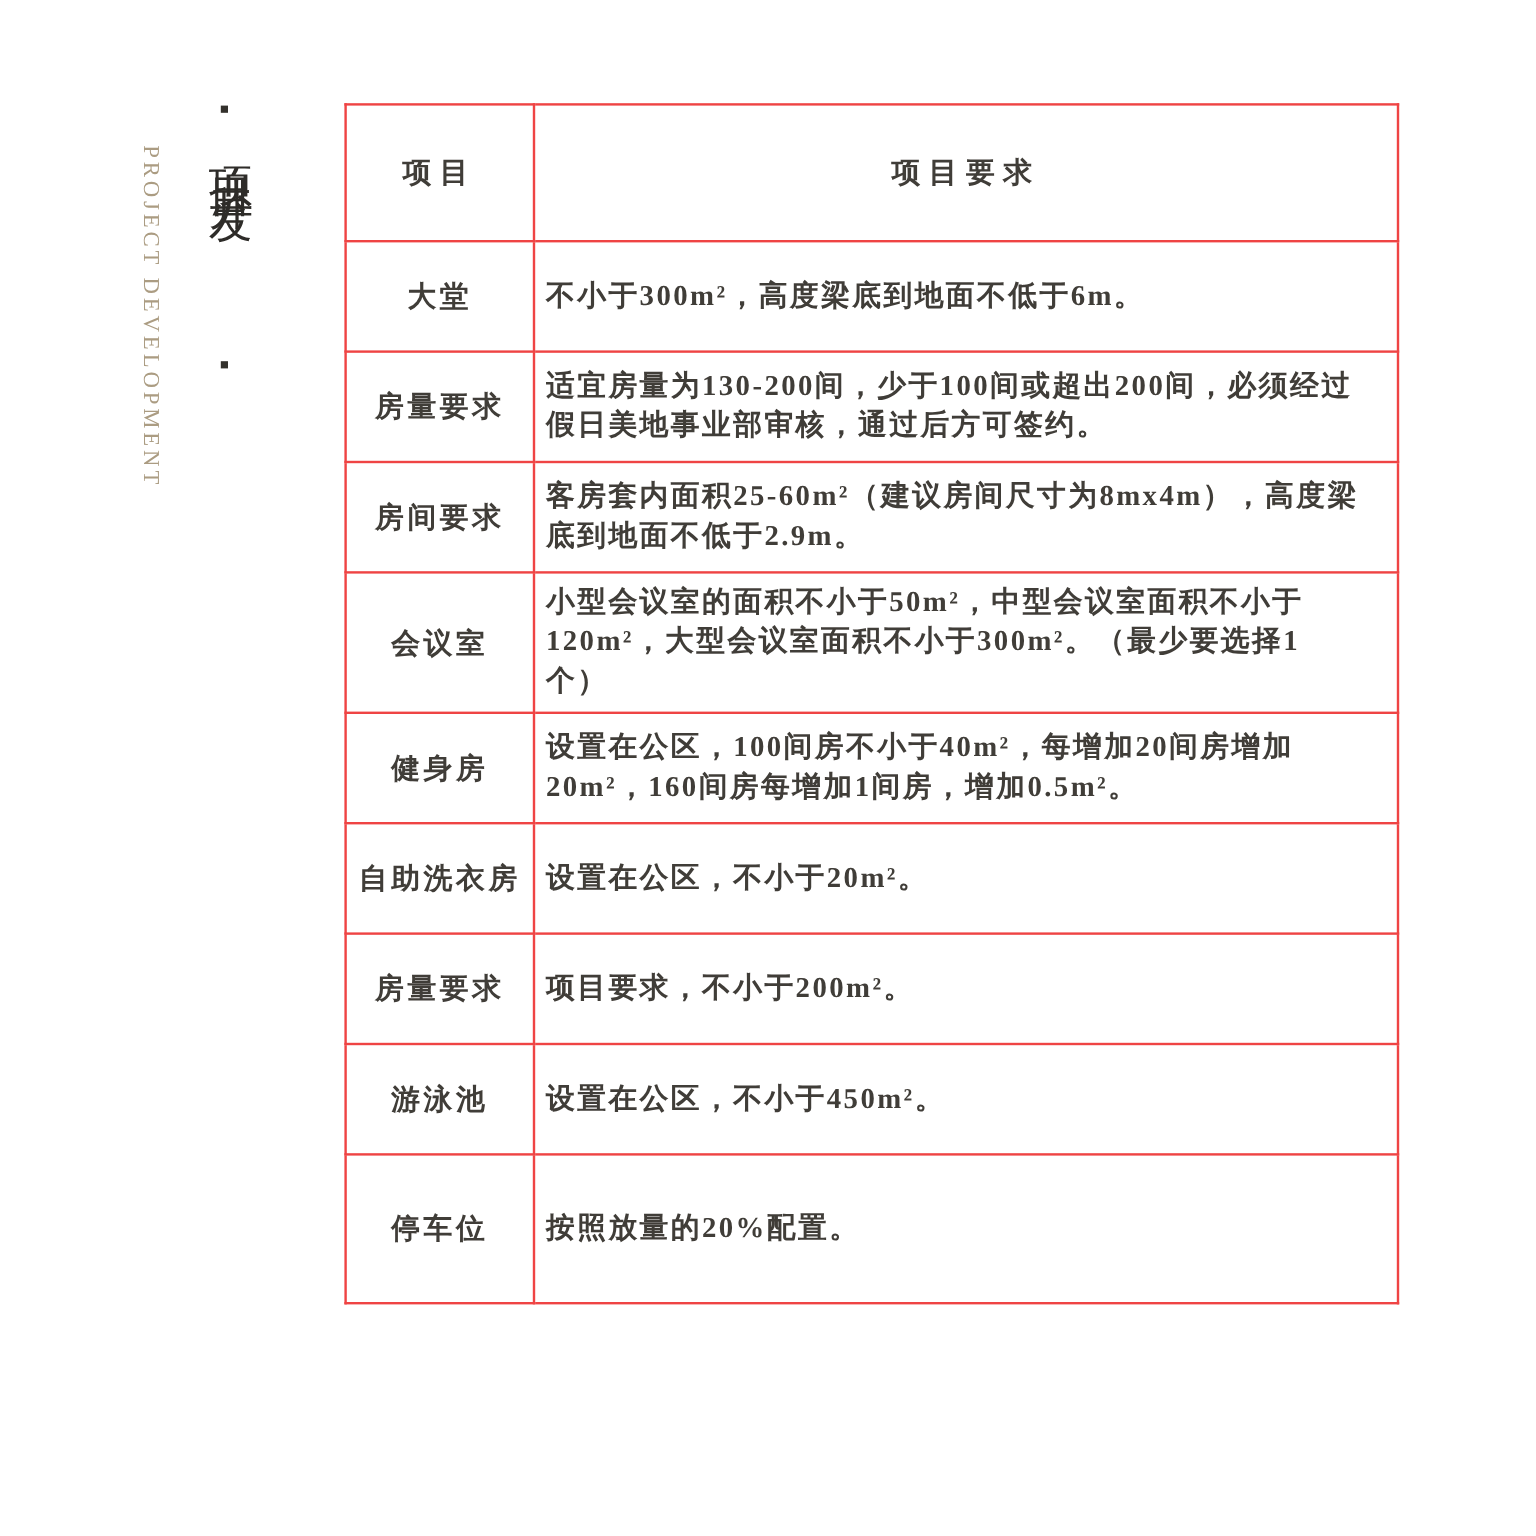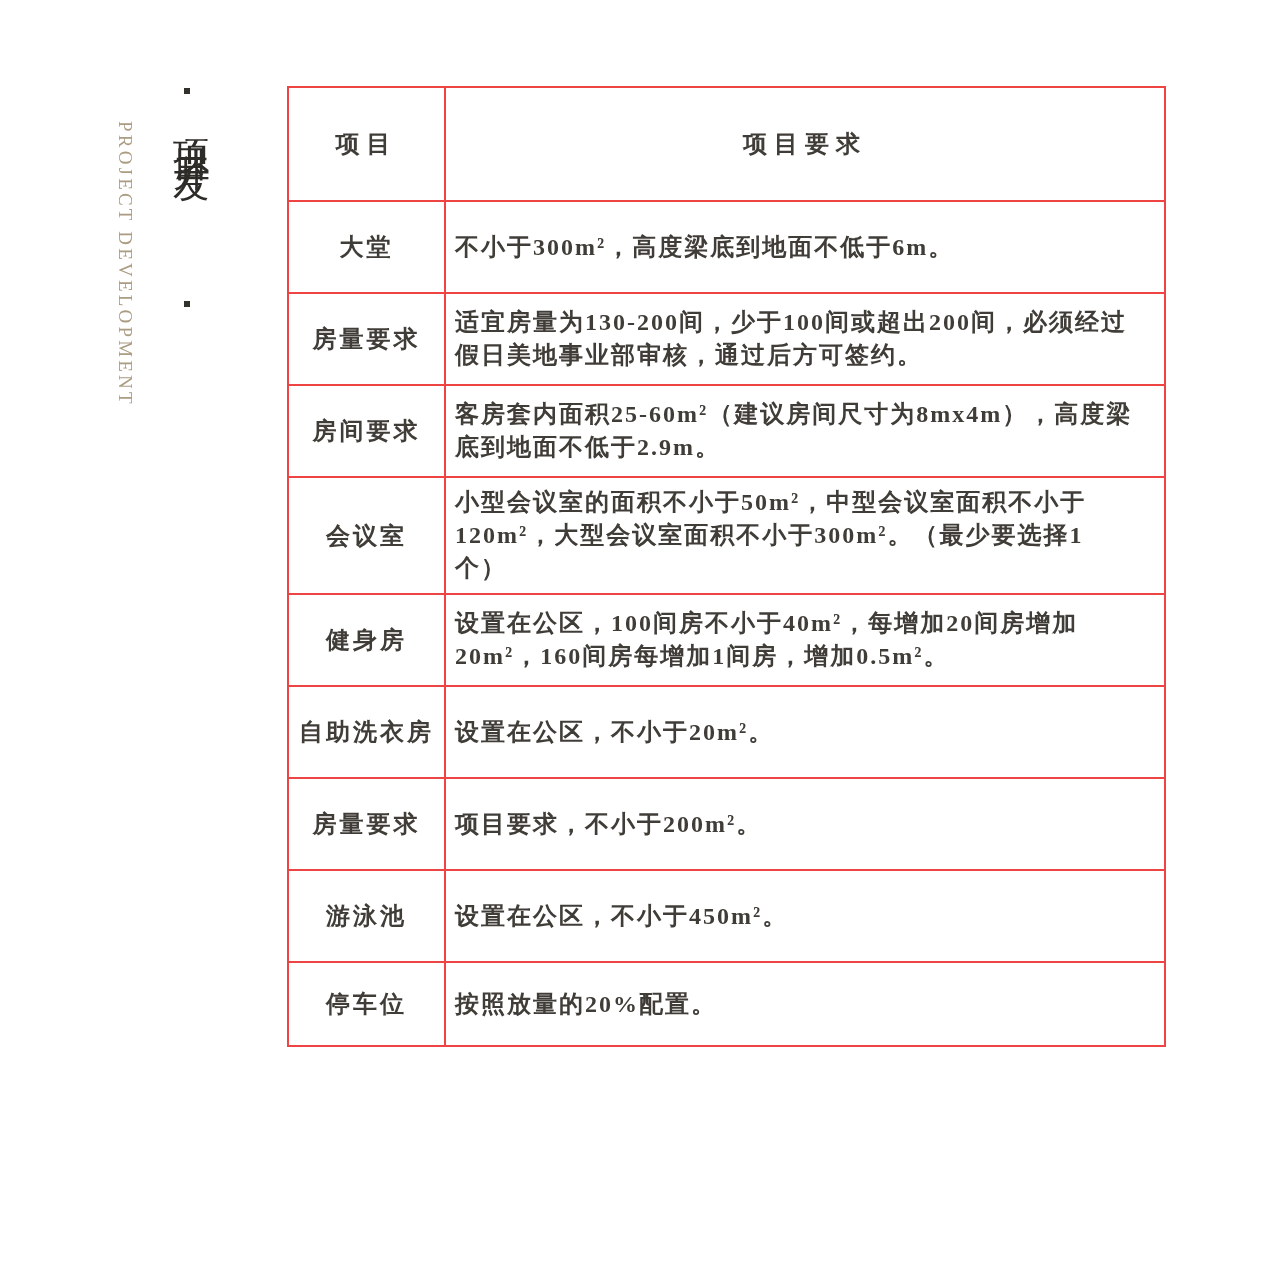--- a/index.html
+++ b/index.html
@@ -62,21 +62,21 @@
   .req-table td {
     border: 2px solid #ef4444;
     color: #403d38;
     font-size: 24px;
     font-weight: bold;
     vertical-align: middle;
     background: #ffffff;
   }
   .req-table thead tr { height: 114px; }
   .req-table tbody tr { height: 92px; }
-  .req-table tbody tr:last-child { height: 84px; }
+  .req-table tbody tr:last-child { height: 124px; }
   .req-table th {
     text-align: center;
     letter-spacing: 7px;
   }
   td.item {
     text-align: center;
     letter-spacing: 3px;
   }
   td.req {
     text-align: left;

